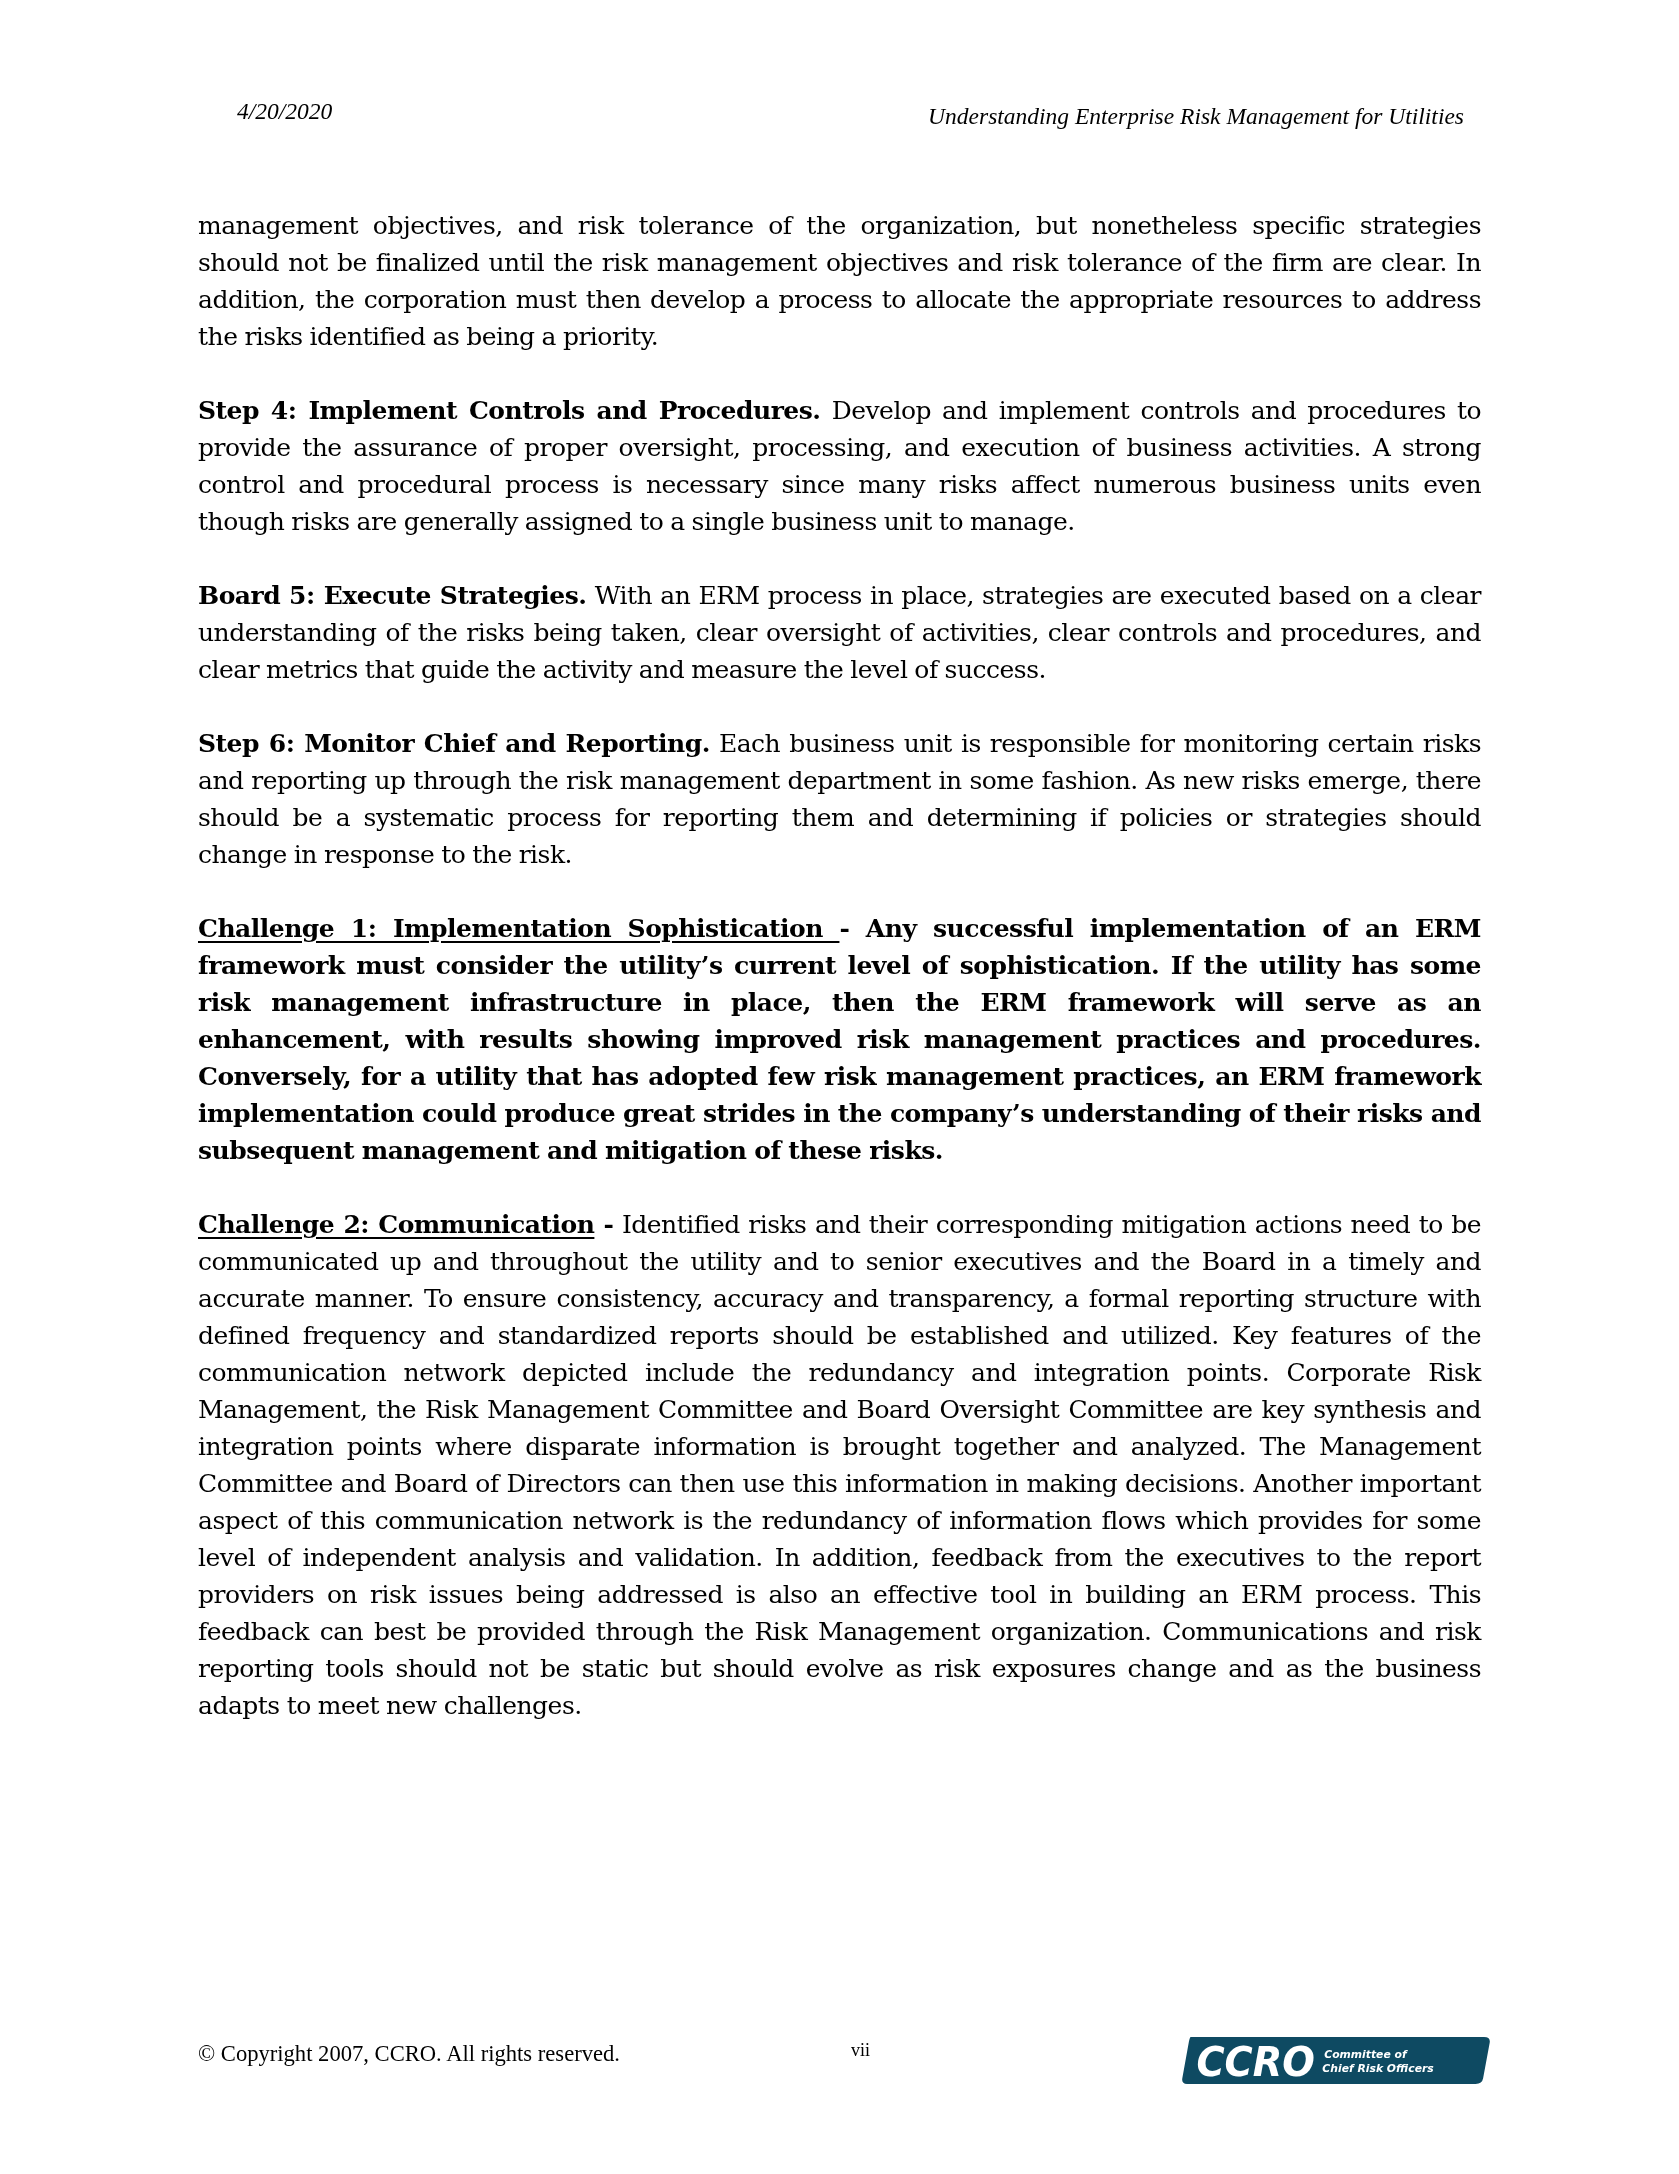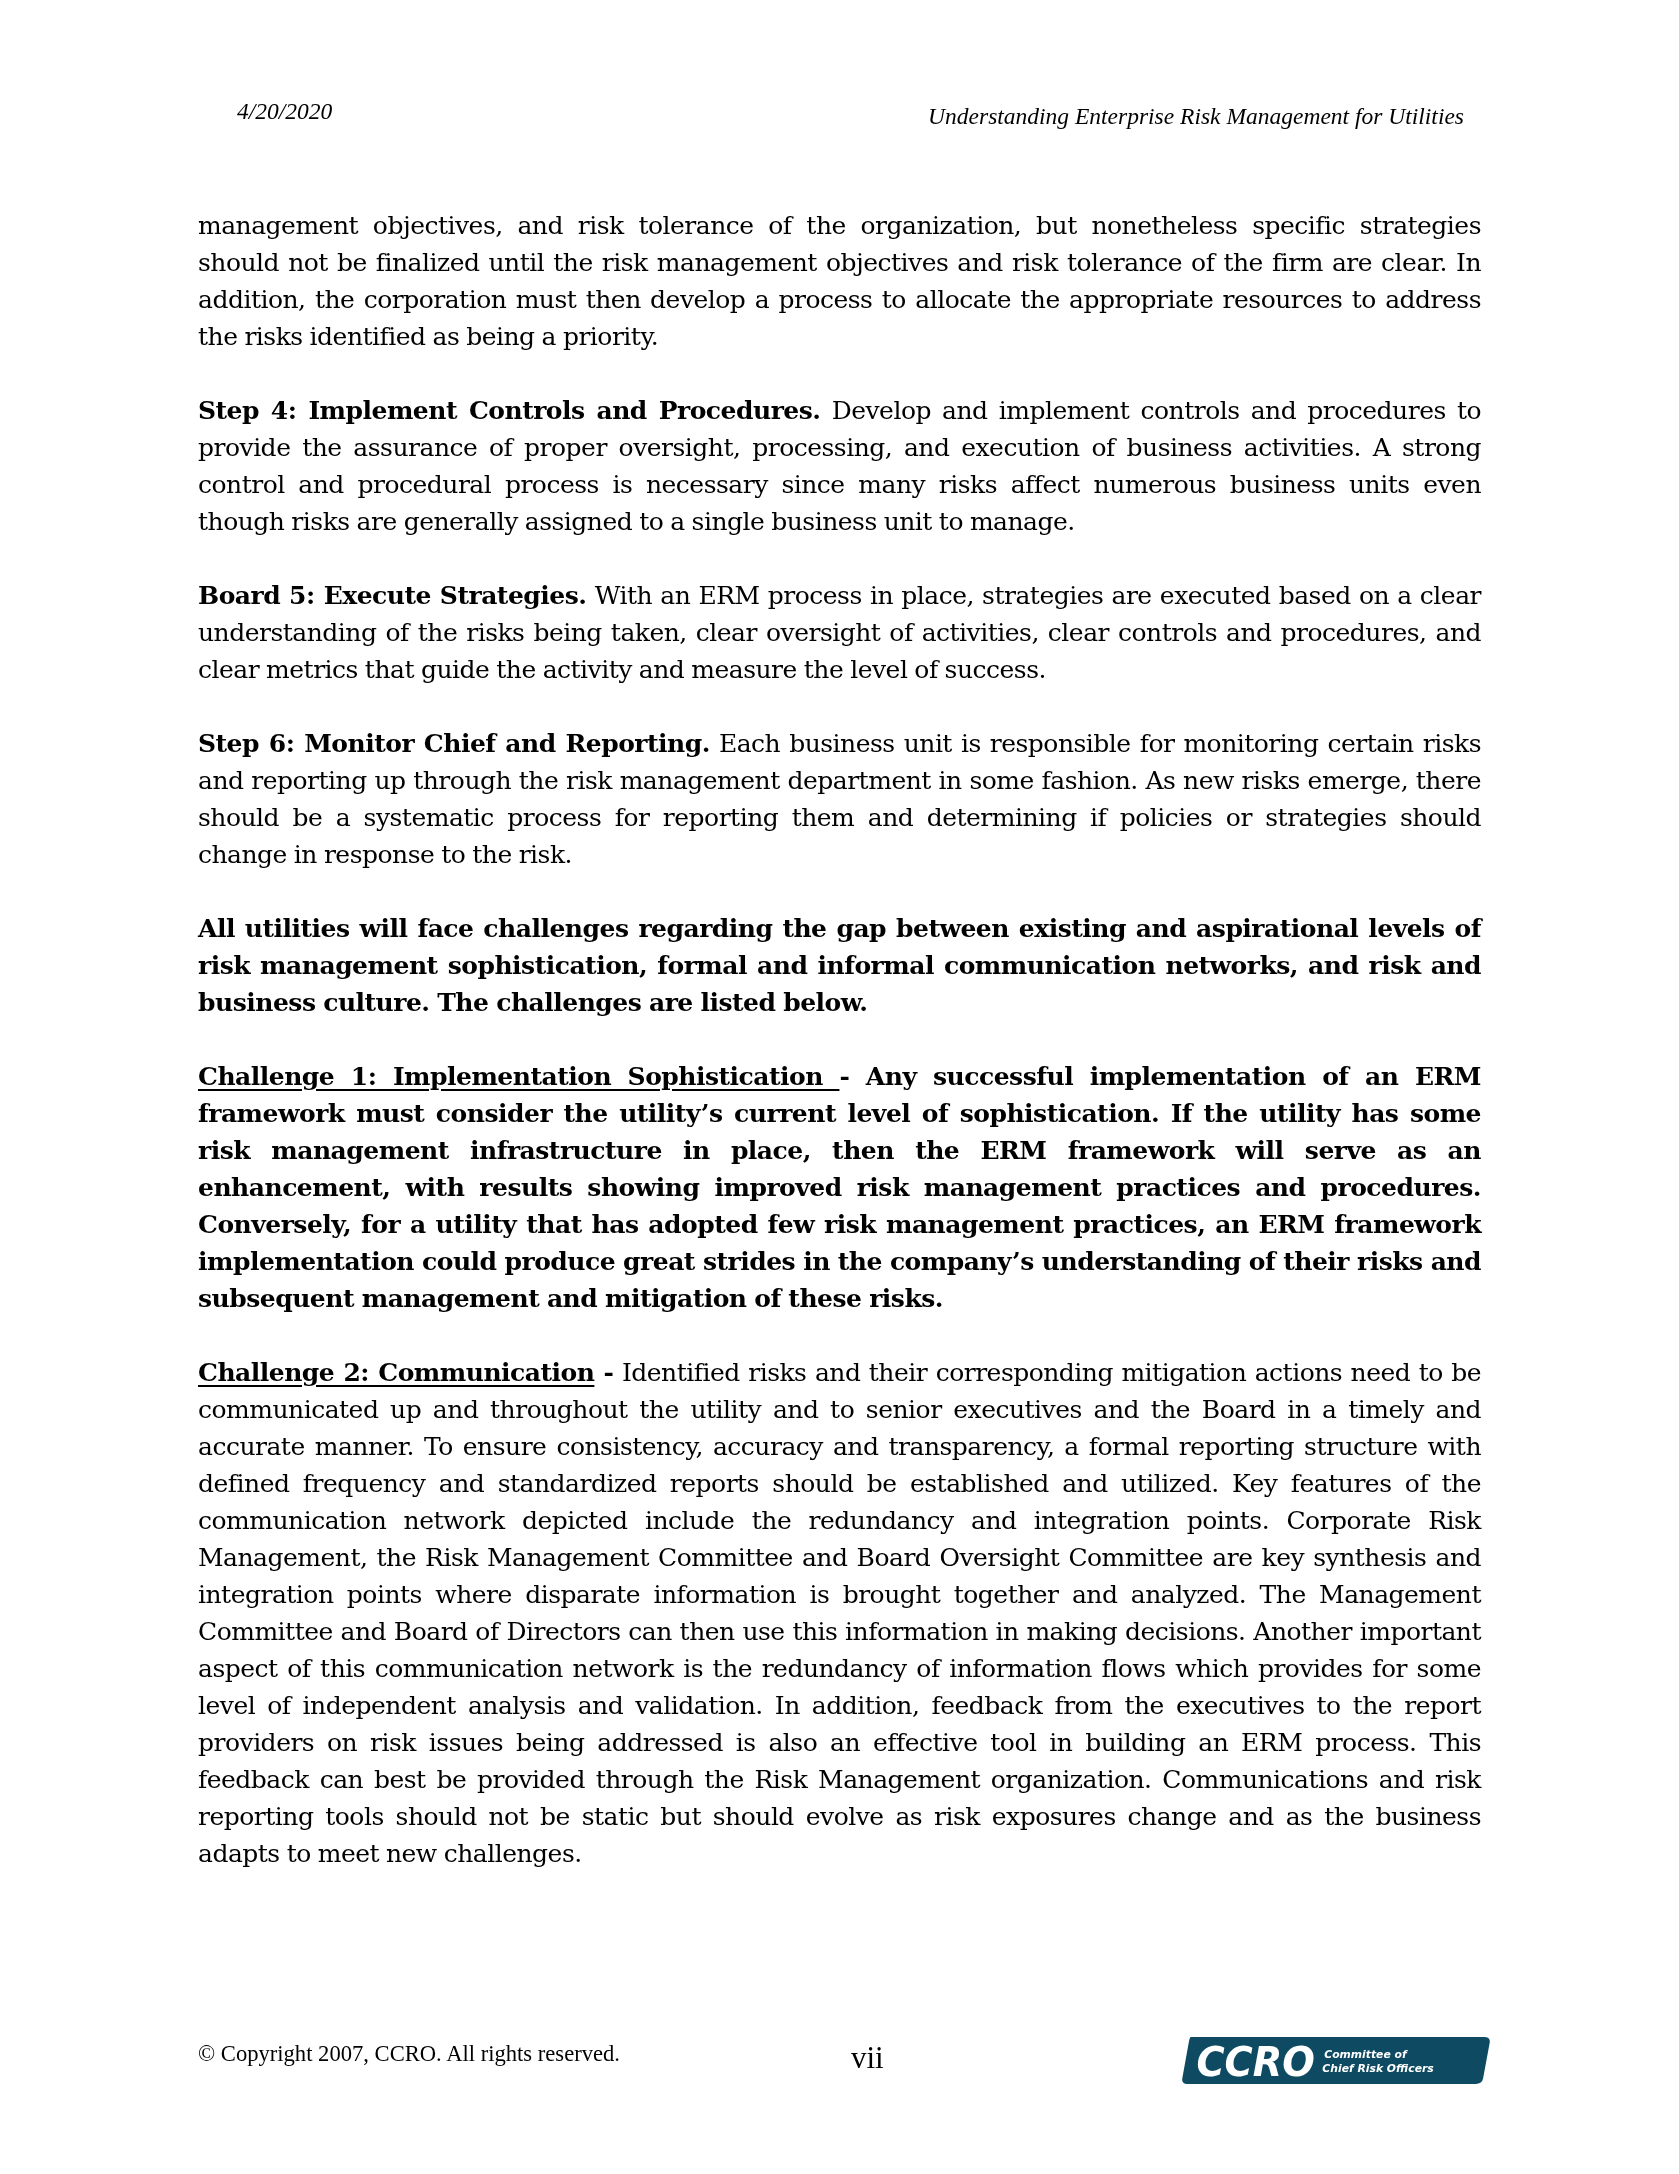--- a/index.html
+++ b/index.html
@@ -19,21 +19,21 @@
     .body-text p { margin: 16px 0 37px 0; }
     .body-text p:last-child { margin-bottom: 0; }
     .b { font-weight: bold; }
     .u { text-decoration: underline; text-underline-offset: 3.8px; text-decoration-thickness: 1.9px; }
     .allbold { font-weight: bold; }
     .footer {
       position: absolute; top: 2032px; left: 198px; width: 1294px; height: 56px;
       font-family: "Liberation Serif", "DejaVu Serif", serif; font-size: 22.6px;
     }
     .footer .copyright { position: absolute; left: 0; top: 9.4px; }
-    .footer .pagenum { position: absolute; left: 653px; top: 7.5px; font-size: 31px; }
+    .footer .pagenum { position: absolute; left: 653px; top: 7.5px; font-size: 18px; }
     .logo {
       position: absolute; left: 983px; top: 4.7px; width: 310px; height: 32px;
     }
     .logo svg { display: block; }
   </style>
 </head>
 <body>
 
 <div class="page-header">
   <span class="date">4/20/2020</span>
@@ -42,21 +42,20 @@
 
 <div class="body-text">
   <p>management objectives, and risk tolerance of the organization, but nonetheless specific strategies should not be finalized until the risk management objectives and risk tolerance of the firm are clear.  In addition, the corporation must then develop a process to allocate the appropriate resources to address the risks identified as being a priority.</p>
 
   <p><span class="b">Step 4:  Implement Controls and Procedures.</span><span>  Develop and implement controls and procedures to provide the assurance of proper oversight, processing, and execution of business activities.  A strong control and procedural process is necessary since many risks affect numerous business units even though risks are generally assigned to a single business unit to manage.</span></p>
 
   <p><span class="b">Board 5:  Execute Strategies.</span><span>  With an ERM process in place, strategies are executed based on a clear understanding of the risks being taken, clear oversight of activities, clear controls and procedures, and clear metrics that guide the activity and measure the level of success.</span></p>
 
   <p><span class="b">Step 6:  Monitor Chief and Reporting.</span><span>  Each business unit is responsible for monitoring certain risks and reporting up through the risk management department in some fashion.  As new risks emerge, there should be a systematic process for reporting them and determining if policies or strategies should change in response to the risk.</span></p>
 
-  <p class="allbold">All utilities will face challenges regarding the gap between existing and aspirational levels of risk management sophistication, formal and informal communication networks, and risk and business culture.  The challenges are listed below.</p>
 
   <p class="allbold"><span class="u">Challenge 1:  Implementation Sophistication </span><span>-</span><span> Any successful implementation of an ERM framework must consider the utility’s current level of sophistication.  If the utility has some risk management infrastructure in place, then the ERM framework will serve as an enhancement, with results showing improved risk management practices and procedures.  Conversely, for a utility that has adopted few risk management practices, an ERM framework implementation could produce great strides in the company’s understanding of their risks and subsequent management and mitigation of these risks.</span></p>
 
   <p><span class="b u">Challenge 2:  Communication</span><span class="b"> -</span><span> Identified risks and their corresponding mitigation actions need to be communicated up and throughout the utility and to senior executives and the Board in a timely and accurate manner.  To ensure consistency, accuracy and transparency, a formal reporting structure with defined frequency and standardized reports should be established and utilized.  Key features of the communication network depicted include the redundancy and integration points.  Corporate Risk Management, the Risk Management Committee and Board Oversight Committee are key synthesis and integration points where disparate information is brought together and analyzed.  The Management Committee and Board of Directors can then use this information in making decisions.  Another important aspect of this communication network is the redundancy of information flows which provides for some level of independent analysis and validation.  In addition, feedback from the executives to the report providers on risk issues being addressed is also an effective tool in building an ERM process.  This feedback can best be provided through the Risk Management organization.  Communications and risk reporting tools should not be static but should evolve as risk exposures change and as the business adapts to meet new challenges.</span></p>
 </div>
 
 <div class="footer">
   <span class="copyright">© Copyright 2007, CCRO.  All rights reserved.</span>
   <span class="pagenum">vii</span>
   <div class="logo">

